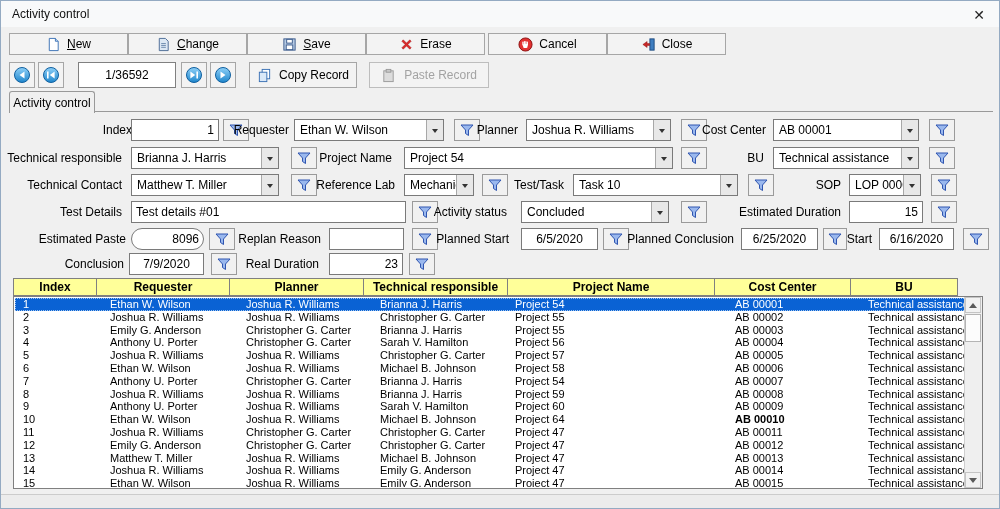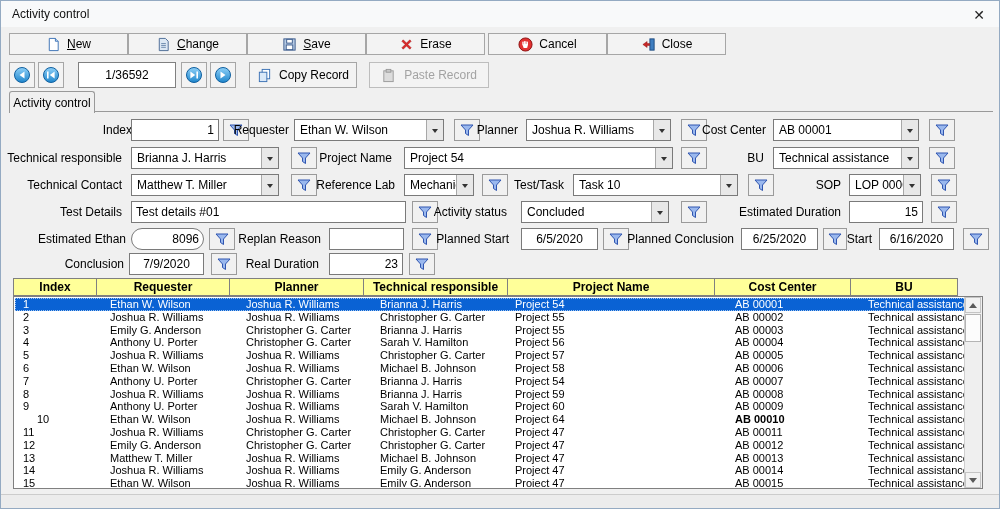--- a/index.html
+++ b/index.html
@@ -318,21 +318,21 @@
       </svg>
     </button>
   <span class="lbl" style="right:158px;top:200px">Estimated Duration</span>
   <input class="txt r" style="left: 848px; top: 200px; width: 74px;" value="15">
   <button class="fbtn" style="left:930px;top:200px">
       <svg>
         <use href="#funnel"></use>
       </svg>
     </button>
 
-  <span class="lbl" style="right:873px;top:227px">Estimated Ethan</span>
+  <span class="lbl" style="right:873px;top:227px">Estimated Paste</span>
   <input class="txt r" style="left: 130px; top: 227px; width: 73px; border-radius: 11px;" value="8096">
   <button class="fbtn" style="left:208px;top:227px">
       <svg>
         <use href="#funnel"></use>
       </svg>
     </button>
   <span class="lbl" style="right:678px;top:227px">Replan Reason</span>
   <input class="txt" style="left: 328px; top: 227px; width: 75px;" value="">
   <button class="fbtn" style="left:411px;top:227px">
       <svg>
@@ -462,21 +462,21 @@
         <div class="grow">
           <div class="gcell" style="width: 84px; padding-left: 8px;">9</div>
           <div class="gcell" style="width: 134px; padding-left: 11px;">Anthony U. Porter</div>
           <div class="gcell" style="width: 135px; padding-left: 13px;">Joshua R. Williams</div>
           <div class="gcell" style="width: 145px; padding-left: 12px;">Sarah V. Hamilton</div>
           <div class="gcell" style="width: 208px; padding-left: 2px;">Project 60</div>
           <div class="gcell" style="width: 137px; padding-left: 14px;">AB 00009</div>
           <div class="gcell" style="width: 108px; padding-left: 10px;">Technical assistance</div>
         </div>
         <div class="grow">
-          <div class="gcell" style="width: 84px; padding-left: 22px;">10</div>
+          <div class="gcell" style="width: 84px; padding-left: 8px;">10</div>
           <div class="gcell" style="width: 134px; padding-left: 11px;">Ethan W. Wilson</div>
           <div class="gcell" style="width: 135px; padding-left: 13px;">Joshua R. Williams</div>
           <div class="gcell" style="width: 145px; padding-left: 12px;">Michael B. Johnson</div>
           <div class="gcell" style="width: 208px; padding-left: 2px;">Project 64</div>
           <div class="gcell" style="width: 137px; padding-left: 14px; font-weight: bold;">AB 00010</div>
           <div class="gcell" style="width: 108px; padding-left: 10px;">Technical assistance</div>
         </div>
         <div class="grow">
           <div class="gcell" style="width: 84px; padding-left: 8px;">11</div>
           <div class="gcell" style="width: 134px; padding-left: 11px;">Joshua R. Williams</div>

